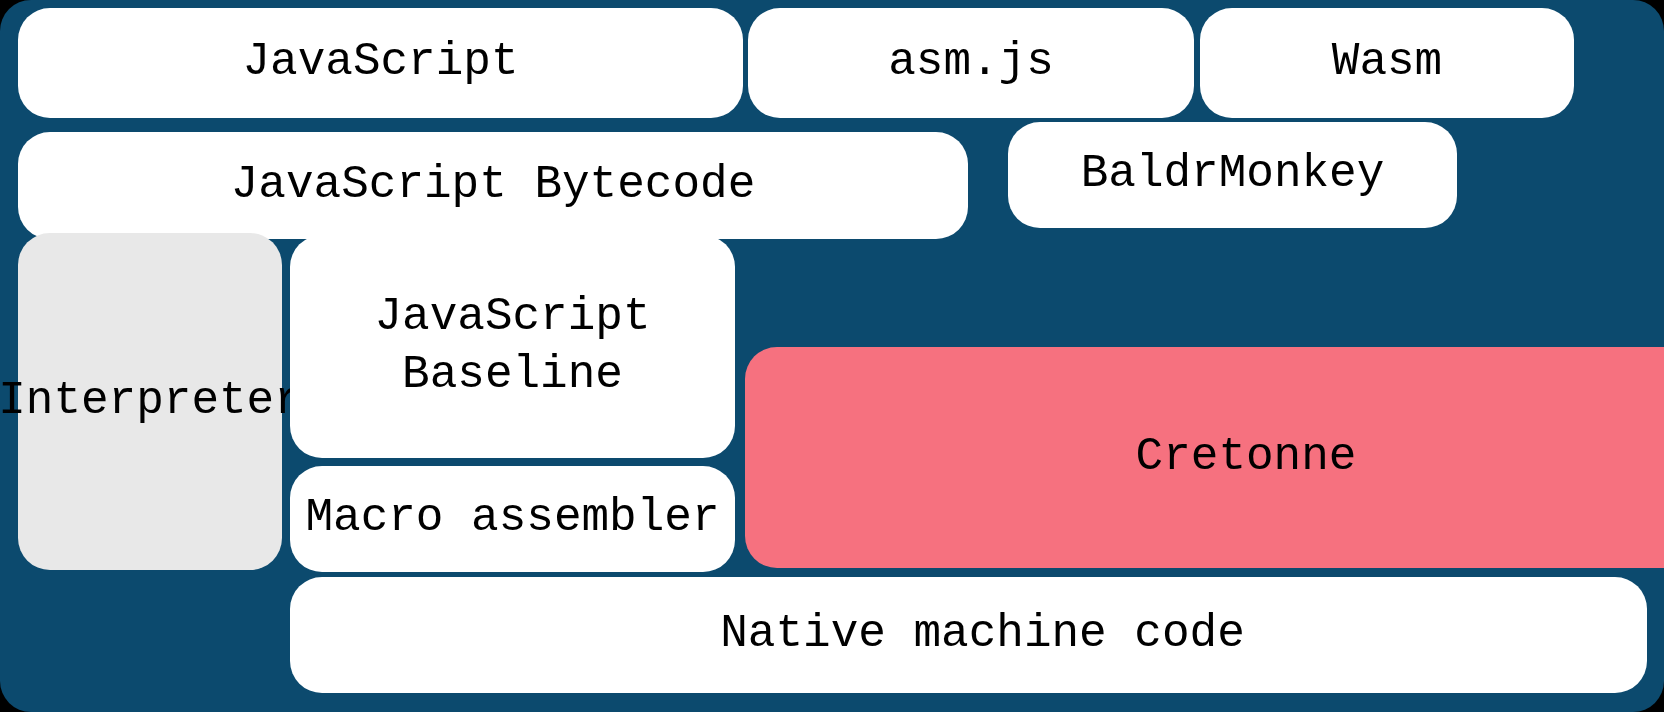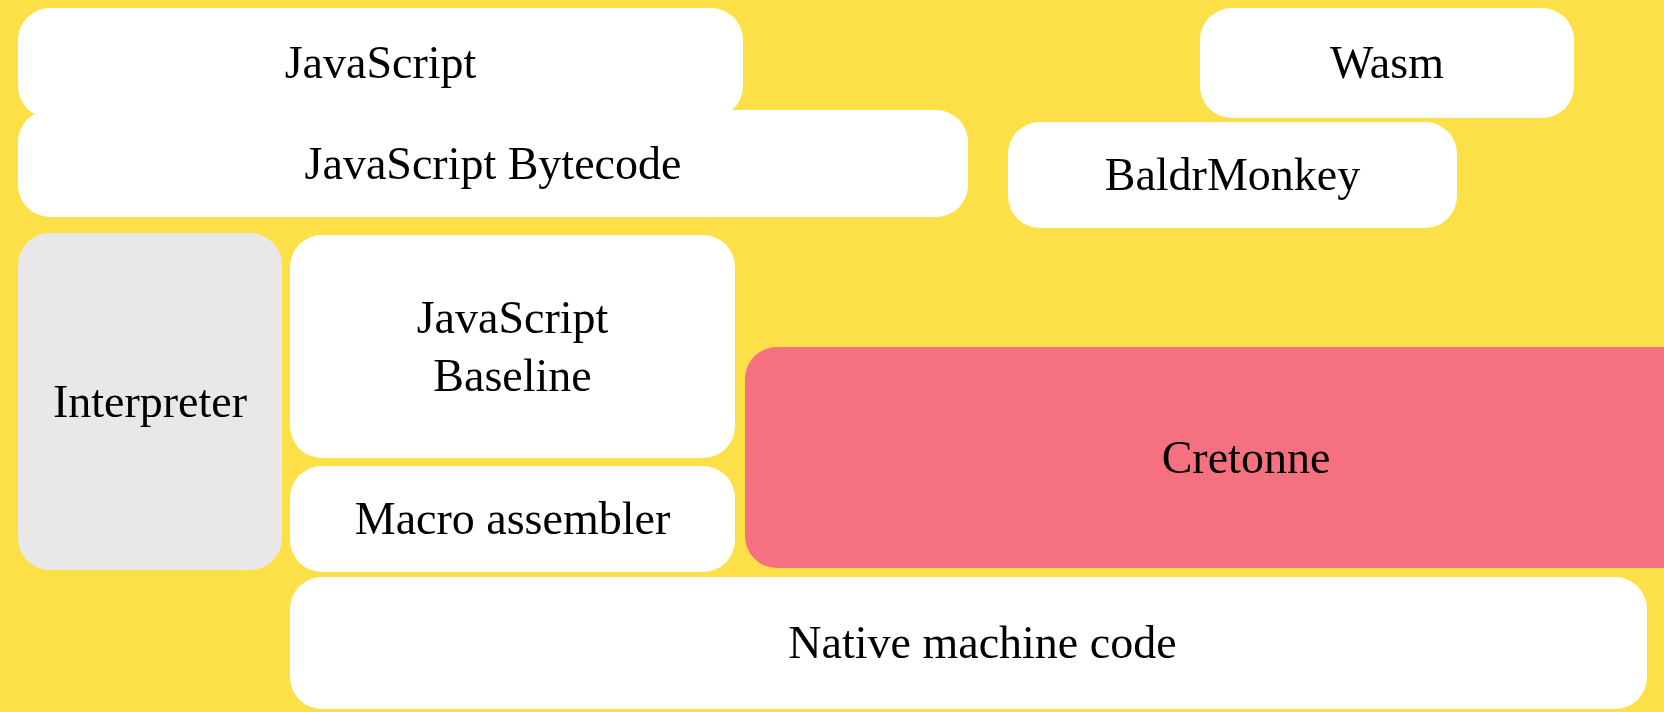--- a/index.html
+++ b/index.html
@@ -4,23 +4,24 @@
 <style>
   html, body {
     margin: 0;
     padding: 0;
     background: #000000;
   }
   .canvas {
     position: relative;
     width: 1664px;
     height: 712px;
-    background: #fde047;
+    background: #0c4a6e;
     overflow: hidden;
-    font-family: Liberation Serif, serif;
+    font-family: Liberation Mono, monospace;
+    border-radius: 31px;
   }
   .box {
     position: absolute;
     background: #ffffff;
     border-radius: 32px;
     display: flex;
     align-items: center;
     justify-content: center;
     box-sizing: border-box;
   }
@@ -29,40 +30,43 @@
     line-height: 1.25;
     color: #000000;
     text-align: center;
     white-space: pre-line;
   }
   
   .b-javascript   { left: 18px;   top: 8px;   width: 725px;  height: 110px; }
   .b-asmjs        { left: 748px;  top: 8px;   width: 446px;  height: 110px; }
   .b-wasm         { left: 1200px; top: 8px;   width: 374px;  height: 110px; }
   
-  .b-bytecode     { left: 18px;   top: 110px; width: 950px;  height: 107px; }
+  .b-bytecode     { left: 18px;   top: 132px; width: 950px;  height: 107px; }
   .b-baldrmonkey  { left: 973px;  top: 122px; width: 449px;  height: 106px; }
   
   .b-interpreter  { left: 18px;   top: 233px; width: 264px;  height: 337px; }
   .b-baseline     { left: 290px;  top: 235px; width: 445px;  height: 223px; }
   .b-ionmir       { left: 745px;  top: 235px; width: 448px;  height: 104px; }
   .b-macro        { left: 290px;  top: 466px; width: 445px;  height: 106px; }
   .b-cretonne     { left: 745px;  top: 347px; width: 1002px;  height: 221px; }
   
-  .b-native       { left: 290px;  top: 577px; width: 1357px; height: 132px; padding-left: 28px; }
+  .b-native       { left: 290px;  top: 577px; width: 1357px; height: 116px; padding-left: 28px; }
 </style>
 </head>
 <body>
 
 <div class="canvas">
 
   <div class="box b-javascript" style="background-color: rgb(255, 255, 255);">
     <span class="label">JavaScript</span>
   </div>
 
+  <div class="box b-asmjs" style="background-color: rgb(255, 255, 255);">
+    <span class="label">asm.js</span>
+  </div>
 
   <div class="box b-wasm" style="background-color: rgb(255, 255, 255);">
     <span class="label">Wasm</span>
   </div>
 
   <div class="box b-bytecode" style="background-color: rgb(255, 255, 255);">
     <span class="label">JavaScript Bytecode</span>
   </div>
 
   <div class="box b-baldrmonkey" style="background-color: rgb(255, 255, 255); margin-left: 35px;">

